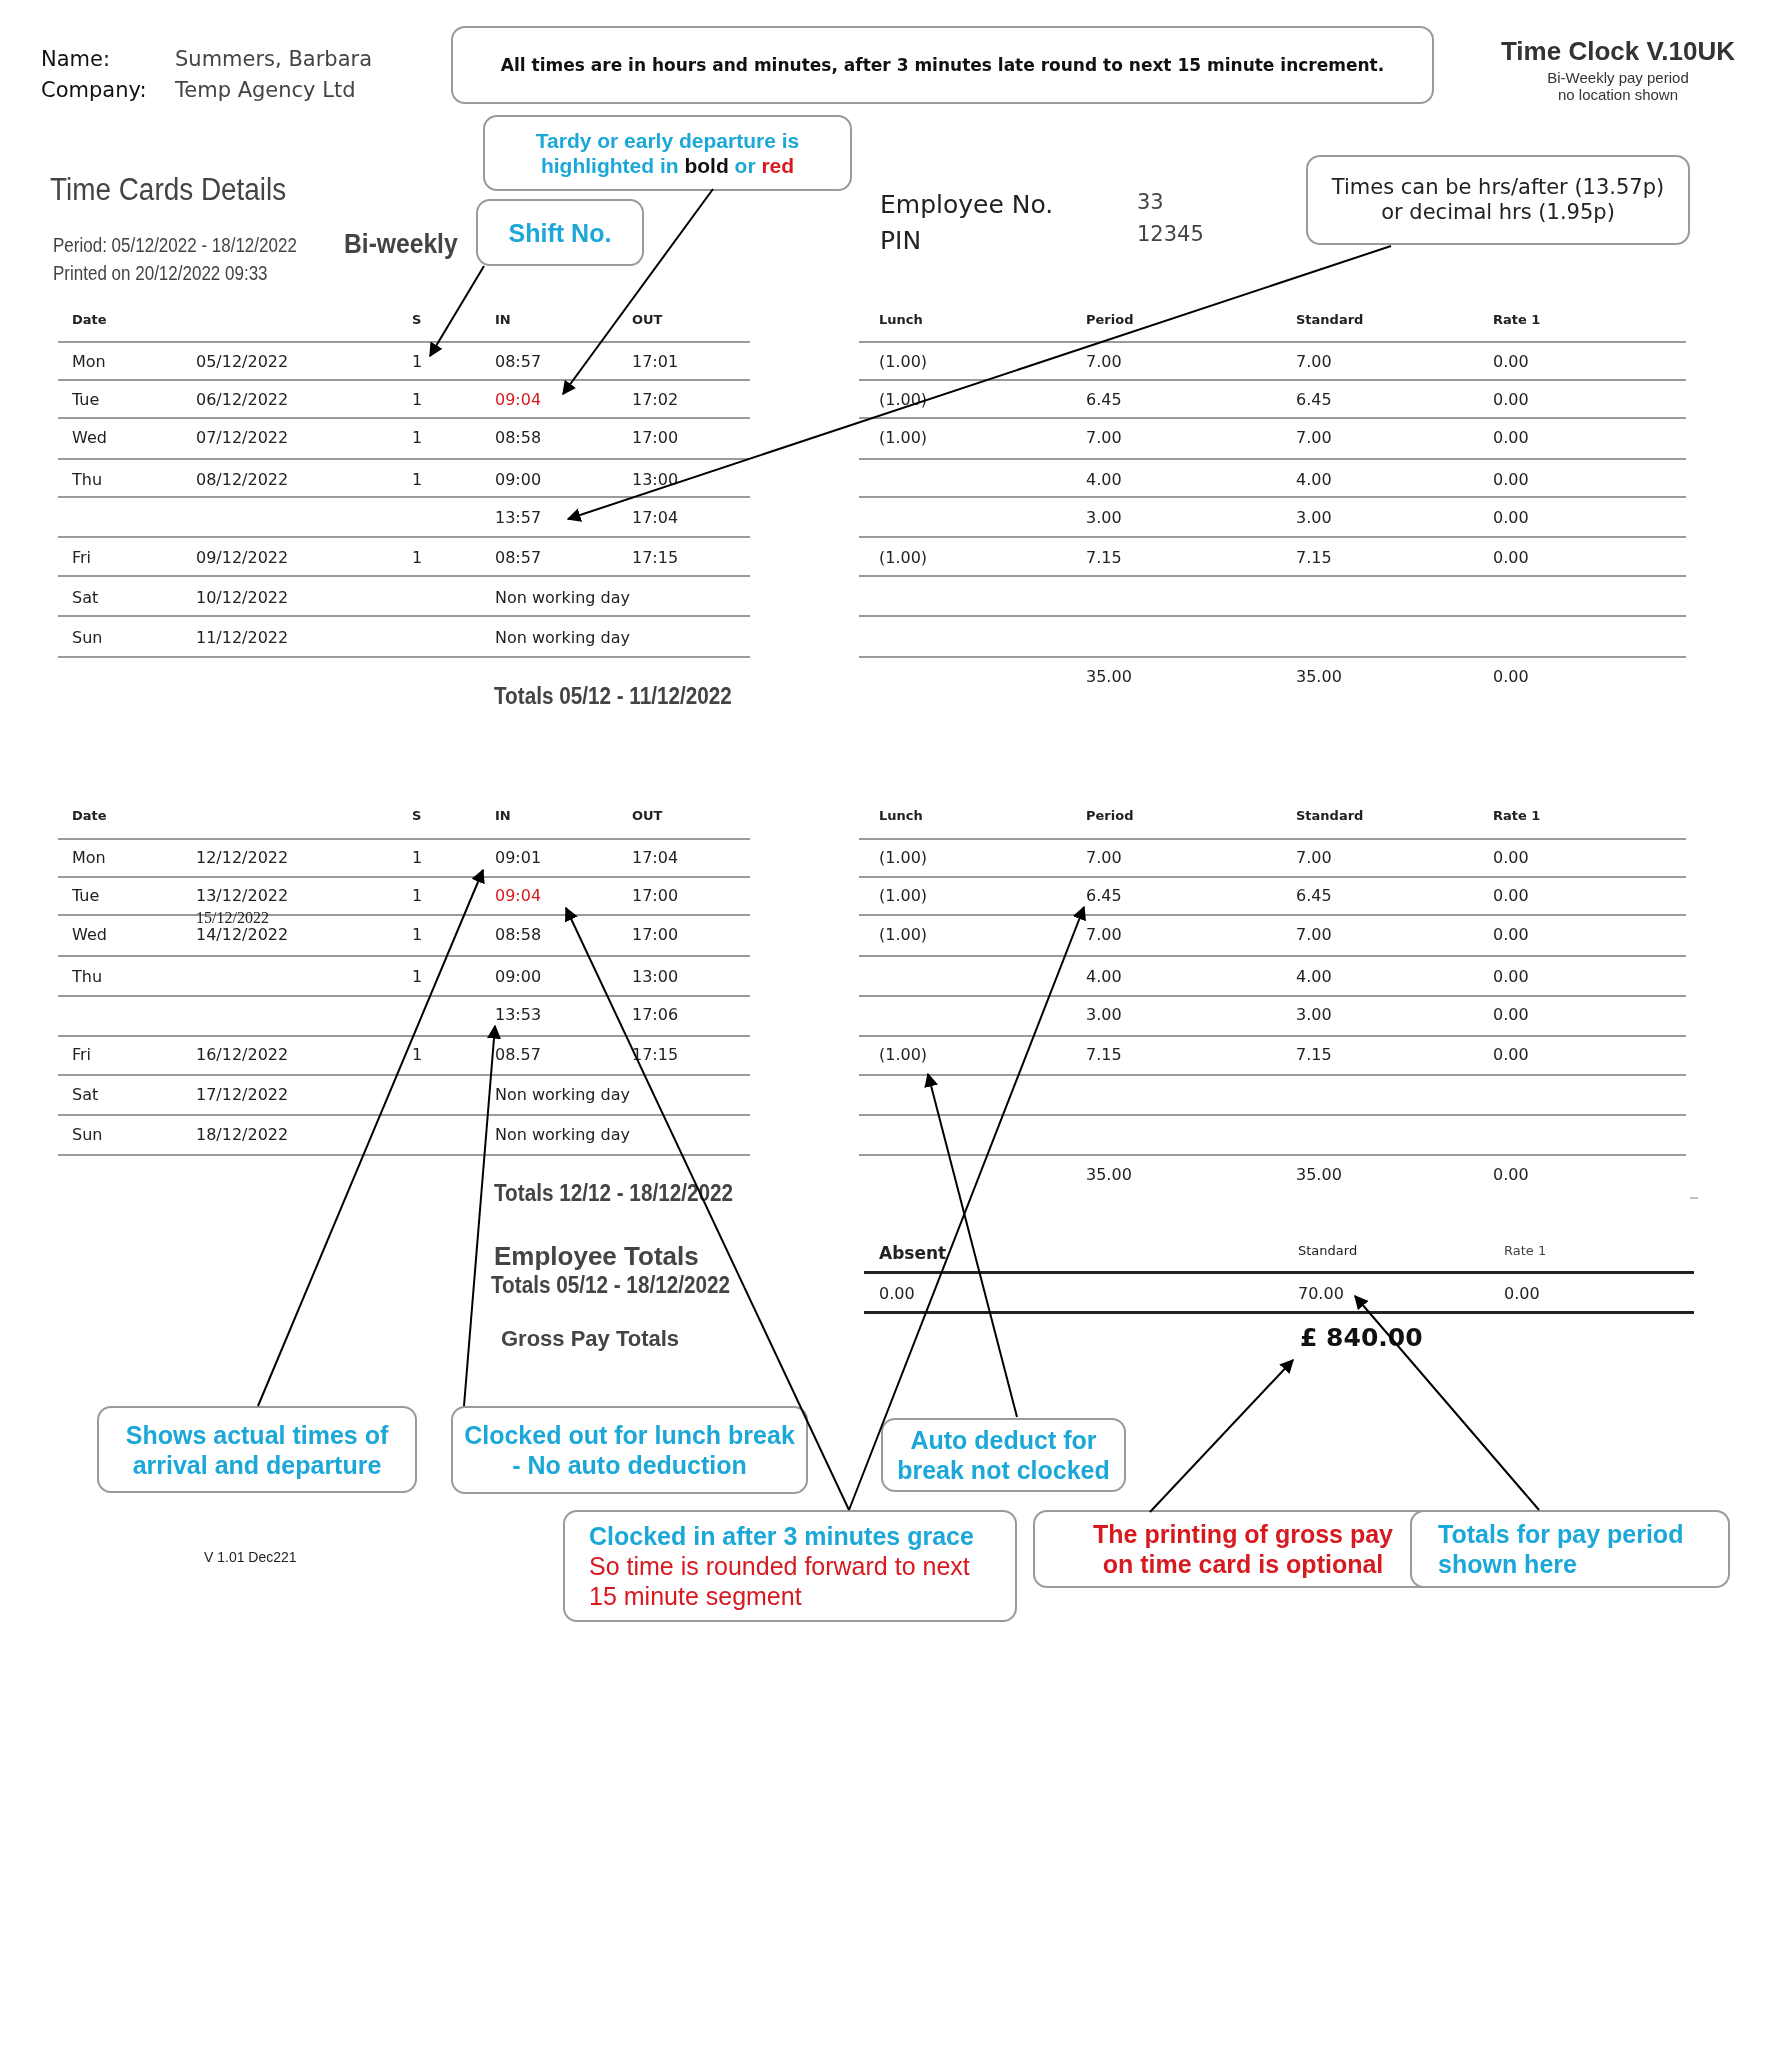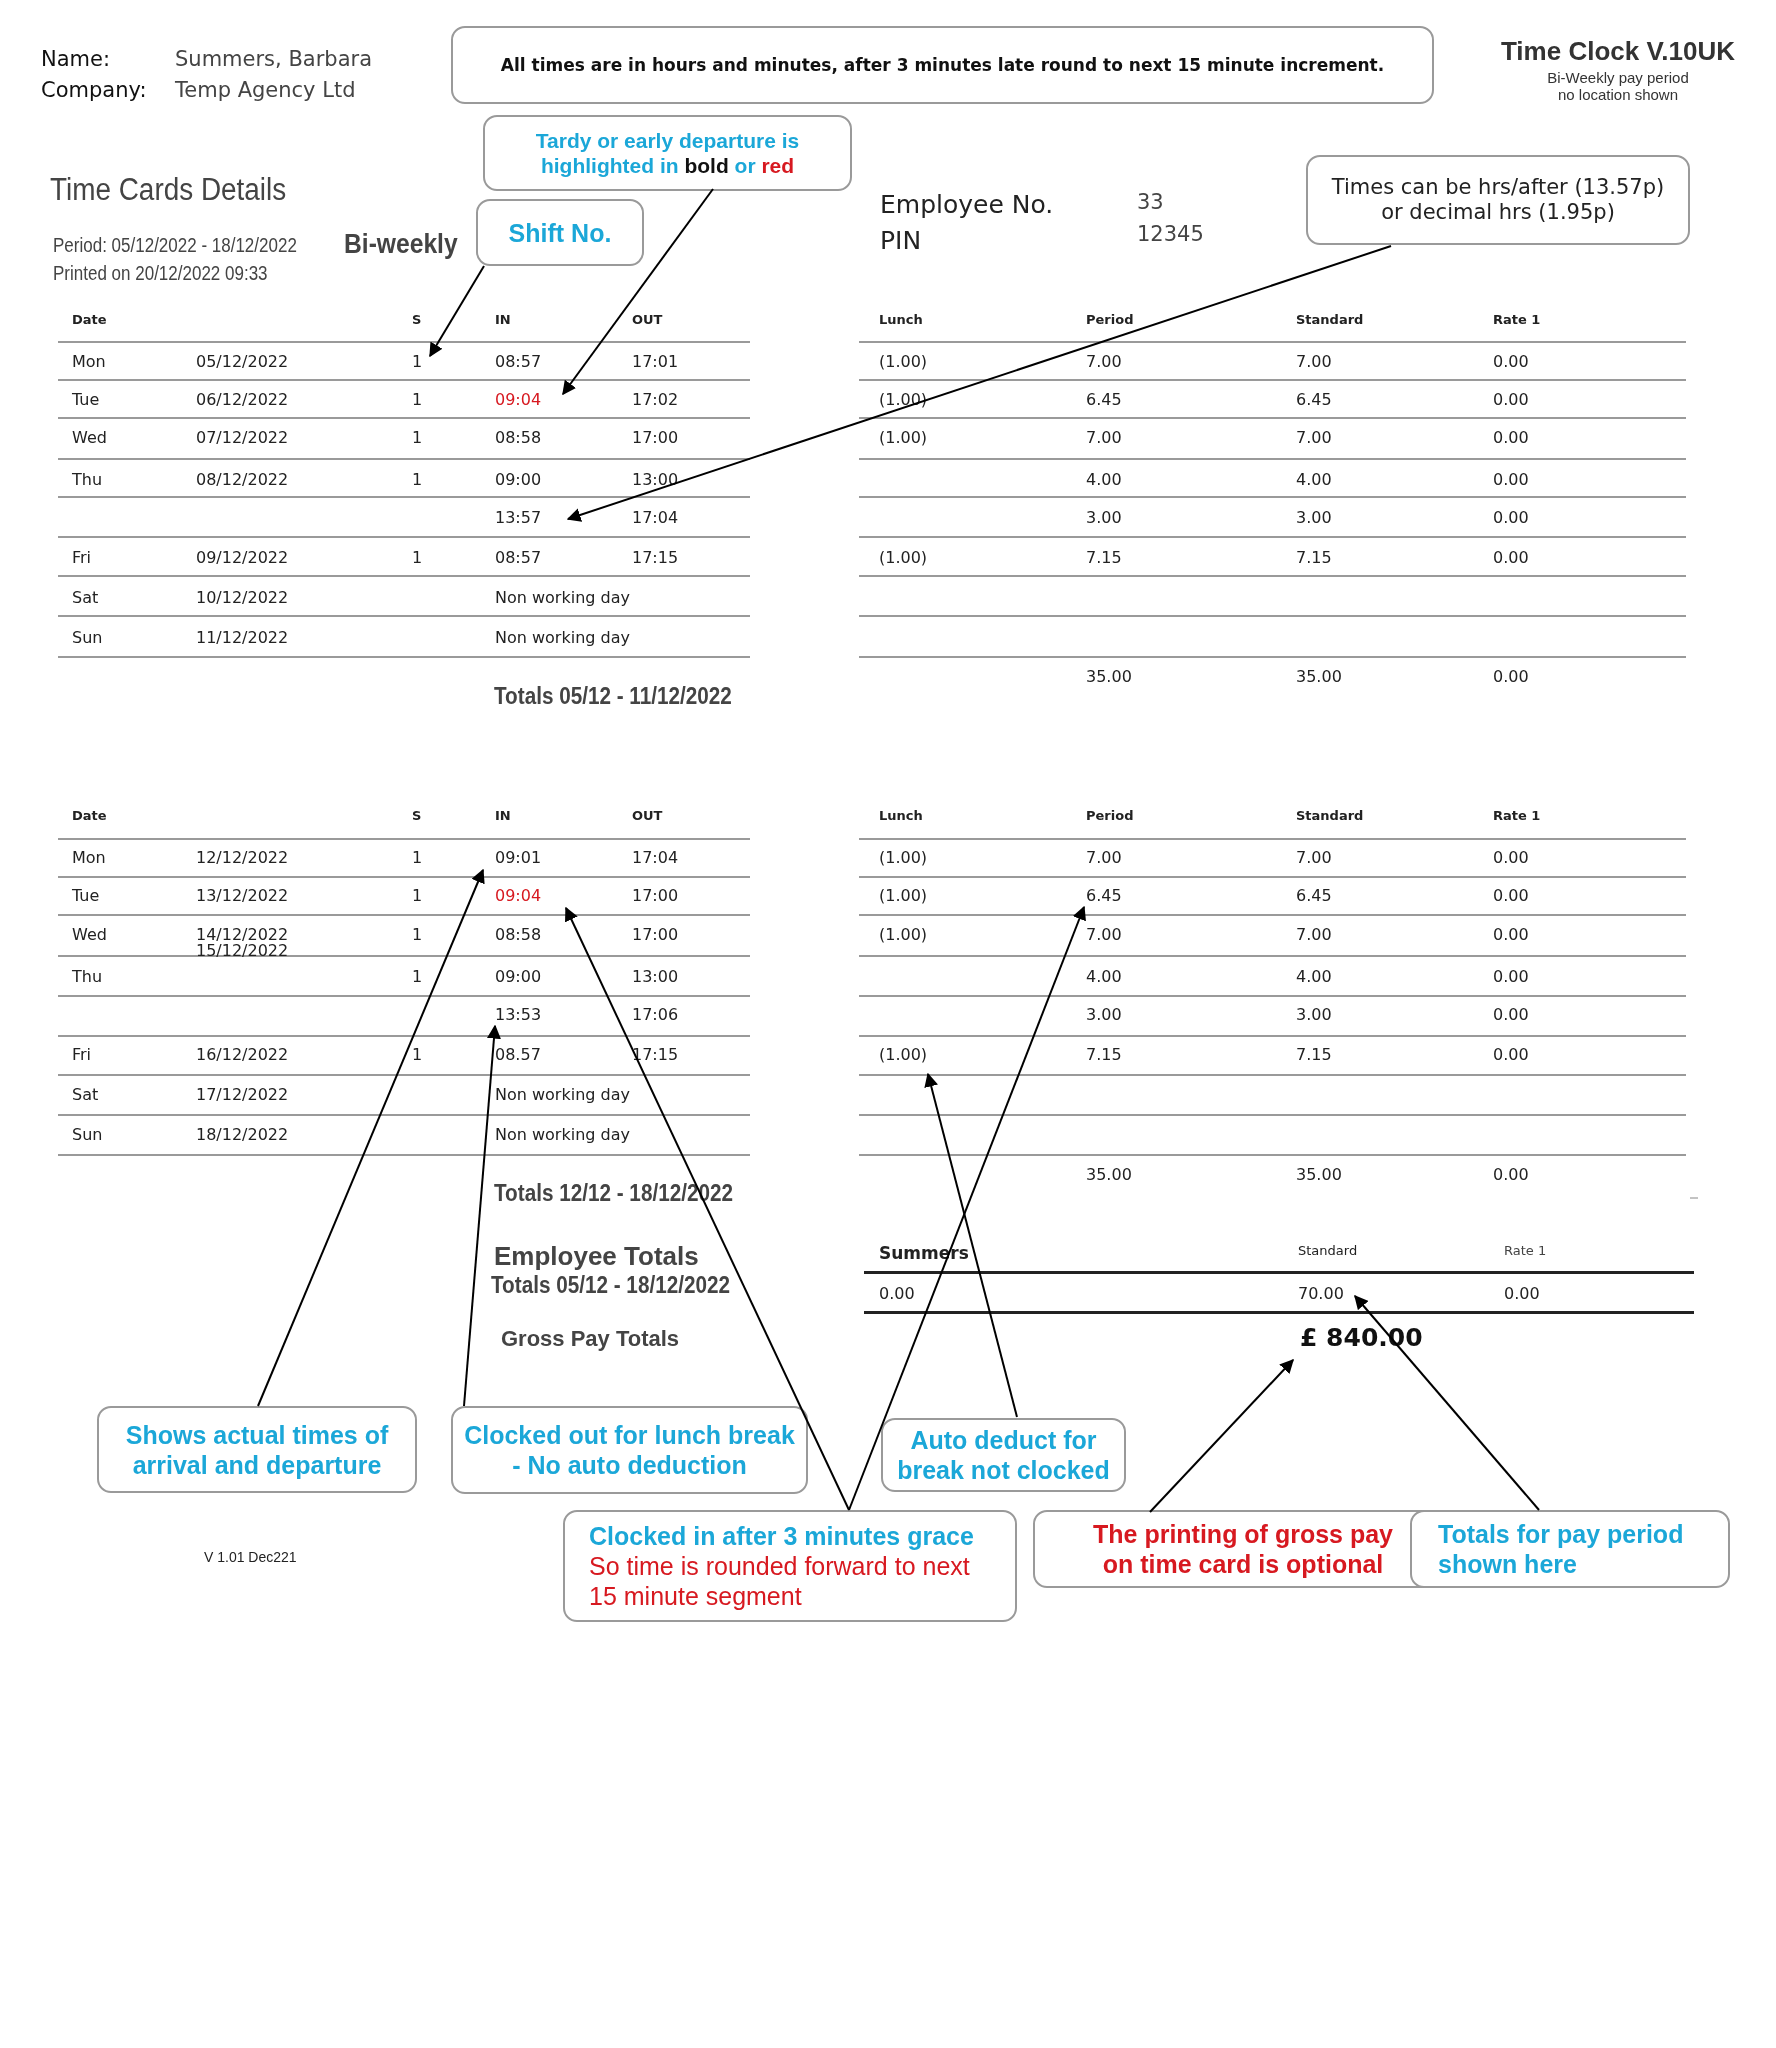--- a/index.html
+++ b/index.html
@@ -215,21 +215,21 @@
     <div class="cell" style="left:72px;top:934px;">Wed</div>
     <div class="cell" style="left:196px;top:934px;">14/12/2022</div>
     <div class="cell" style="left:412px;top:934px;">1</div>
     <div class="cell" style="left:495px;top:934px;">08:58</div>
     <div class="cell" style="left:632px;top:934px;">17:00</div>
     <div class="cell" style="left:879px;top:934px;">(1.00)</div>
     <div class="cell" style="left:1086px;top:934px;">7.00</div>
     <div class="cell" style="left:1296px;top:934px;">7.00</div>
     <div class="cell" style="left:1493px;top:934px;">0.00</div>
     <div class="cell" style="left:72px;top:976px;">Thu</div>
-    <div class="cell" style="left:196px;top:950px;">15/12/2022</div>
+    <div class="cell" style="left:196px;top:918px;font-family:Liberation Serif, serif;">15/12/2022</div>
     <div class="cell" style="left:412px;top:976px;">1</div>
     <div class="cell" style="left:495px;top:976px;">09:00</div>
     <div class="cell" style="left:632px;top:976px;">13:00</div>
     <div class="cell" style="left:879px;top:976px;"></div>
     <div class="cell" style="left:1086px;top:976px;">4.00</div>
     <div class="cell" style="left:1296px;top:976px;">4.00</div>
     <div class="cell" style="left:1493px;top:976px;">0.00</div>
     <div class="cell" style="left:72px;top:1014px;"></div>
     <div class="cell" style="left:196px;top:1014px;"></div>
     <div class="cell" style="left:412px;top:1014px;"></div>
@@ -269,21 +269,21 @@
     <div class="cell" style="left:1086px;top:1174px;">35.00</div>
     <div class="cell" style="left:1296px;top:1174px;">35.00</div>
     <div class="cell" style="left:1493px;top:1174px;">0.00</div>
     <div class="tot" style="left:494px;top:1180px;transform:scaleX(0.9);transform-origin:left;">Totals 12/12 - 18/12/2022</div>
   </div>
 
 <div class="tot" style="left:494px;top:1241px;font-size:26px;">Employee Totals</div>
 <div class="tot" style="left:491px;top:1272px;transform:scaleX(0.9);transform-origin:left;">Totals 05/12 - 18/12/2022</div>
 <div class="tot" style="left:501px;top:1326px;font-size:22px;">Gross Pay Totals</div>
 
-<div class="hdr" style="left:879px;top:1243px;font-size:17px;">Summers</div>
+<div class="hdr" style="left:879px;top:1243px;font-size:17px;">Absent</div>
 <div class="hdr" style="left:1298px;top:1243px;font-weight:normal;color:#222;">Standard</div>
 <div class="hdr" style="left:1504px;top:1243px;font-weight:normal;color:#444;">Rate 1</div>
 <div class="thick" style="left:864px;top:1271px;width:830px;"></div>
 <div class="cell" style="left:879px;top:1293px;">0.00</div>
 <div class="cell" style="left:1298px;top:1293px;">70.00</div>
 <div class="cell" style="left:1504px;top:1293px;">0.00</div>
 <div class="thick" style="left:864px;top:1311px;width:830px;"></div>
 <div class="abs" style="left:1300px;top:1323px;font-family:'DejaVu Sans',sans-serif;font-size:25px;font-weight:bold;color:#111;">£ 840.00</div>
 
 <div class="callout blue" style="left:97px;top:1406px;width:320px;height:87px;font-size:25px;">

